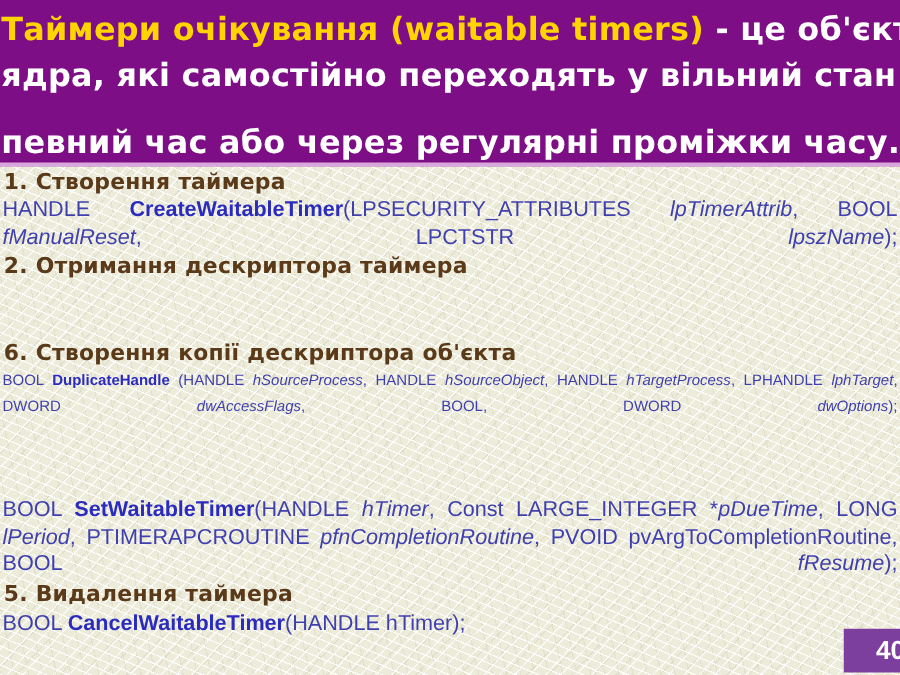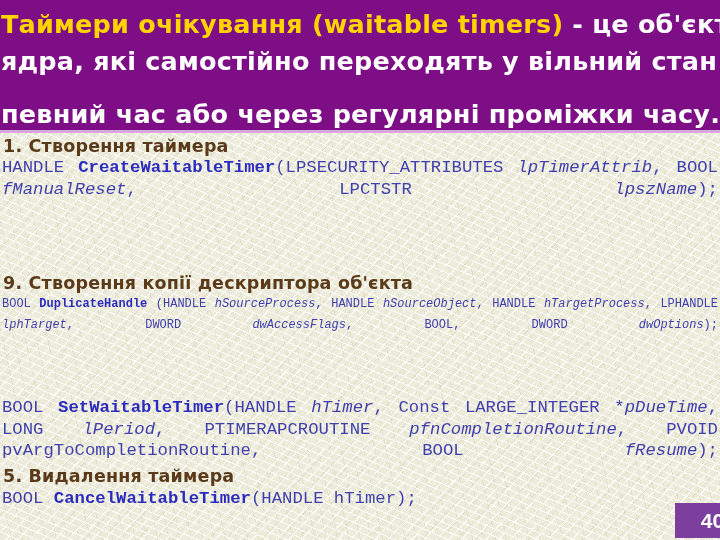--- a/index.html
+++ b/index.html
@@ -72,21 +72,21 @@
     font-size: 17.5px;
     line-height: 21px;
     color: #5b3a19;
     white-space: nowrap;
     letter-spacing: 0.2px;
   }
   .code {
     position: absolute;
     left: 2px;
     width: 716px;
-    font-family: Liberation Mono, monospace;
+    font-family: Liberation Sans, sans-serif;
     font-size: 17.3px;
     line-height: 21.5px;
     color: #3f3fae;
     text-align: justify;
     text-justify: inter-word;
   }
   .code.small {
     font-size: 12px;
     line-height: 20.5px;
   }
@@ -127,22 +127,23 @@
     <div class="title-line l1"><span class="tl-yellow">Таймери очікування (waitable timers)</span><span> - це об'єкти</span></div>
     <div class="title-line l2">ядра, які самостійно переходять у вільний стан в</div>
     <div class="title-line l3">певний час або через регулярні проміжки часу.</div>
   </div>
 
   <div id="content">
 
     <div class="sec-head" style="top:3px;">1. Створення таймера</div>
     <div class="code" style="top:24px;"><span>HANDLE</span> <span class="b">CreateWaitableTimer</span><span>(LPSECURITY_ATTRIBUTES </span><span class="i">lpTimerAttrib</span><span>, BOOL </span><span class="i">fManualReset</span><span>, LPCTSTR </span><span class="i">lpszName</span><span>);</span></div>
 
+    <div class="sec-head" style="top:70px;">2. Отримання дескриптора таймера</div>
 
-    <div class="sec-head" style="top:140px;">9. Створення копії дескриптора об'єкта</div>
+    <div class="sec-head" style="top:140px;">6. Створення копії дескриптора об'єкта</div>
     <div class="code small" style="top:161px;"><span>BOOL </span><span class="b">DuplicateHandle</span><span> (HANDLE </span><span class="i">hSourceProcess</span><span>, HANDLE </span><span class="i">hSourceObject</span><span>, HANDLE </span><span class="i">hTargetProcess</span><span>, LPHANDLE </span><span class="i">lphTarget</span><span>, DWORD </span><span class="i">dwAccessFlags</span><span>, BOOL, DWORD </span><span class="i">dwOptions</span><span>);</span></div>
 
     <div class="code" style="top:264px;"><span>BOOL</span> <span class="b">SetWaitableTimer</span><span>(HANDLE </span><span class="i">hTimer</span><span>, Const LARGE_INTEGER *</span><span class="i">pDueTime</span><span>, LONG </span><span class="i">lPeriod</span><span>, PTIMERAPCROUTINE </span><span class="i">pfnCompletionRoutine</span><span>, PVOID pvArgToCompletionRoutine, BOOL </span><span class="i">fResume</span><span>);</span></div>
 
     <div class="sec-head" style="top:333px;">5. Видалення таймера</div>
     <div class="code" style="top:355px;">
         <span class="lastline"><span>BOOL </span><span class="b">CancelWaitableTimer</span><span>(HANDLE hTimer);</span></span>
       </div>
 
   </div>

